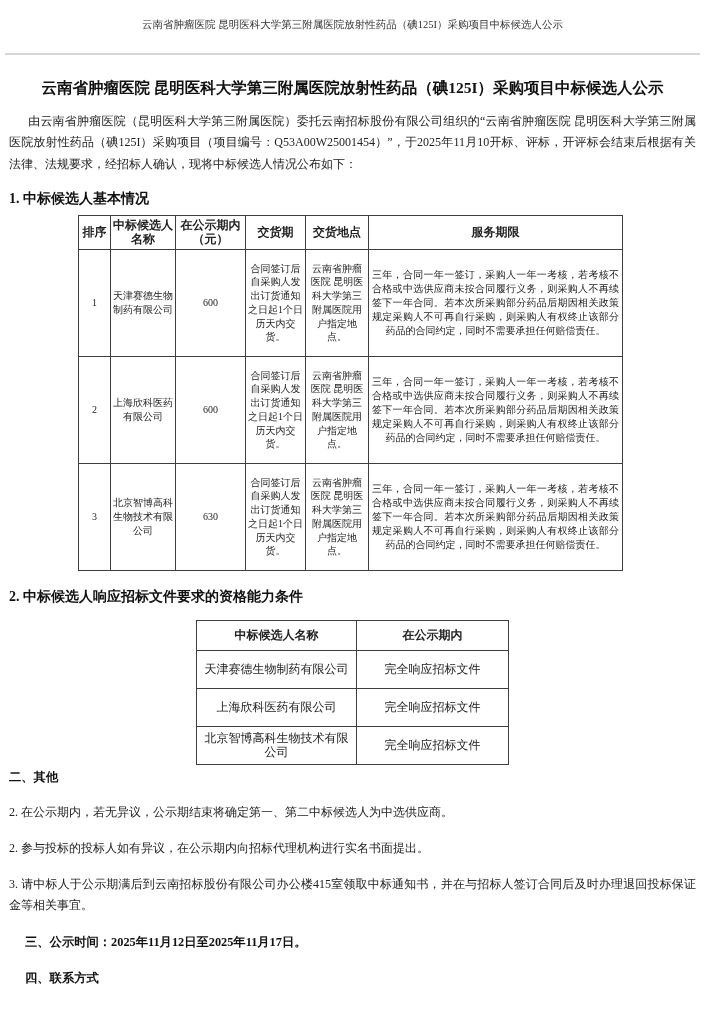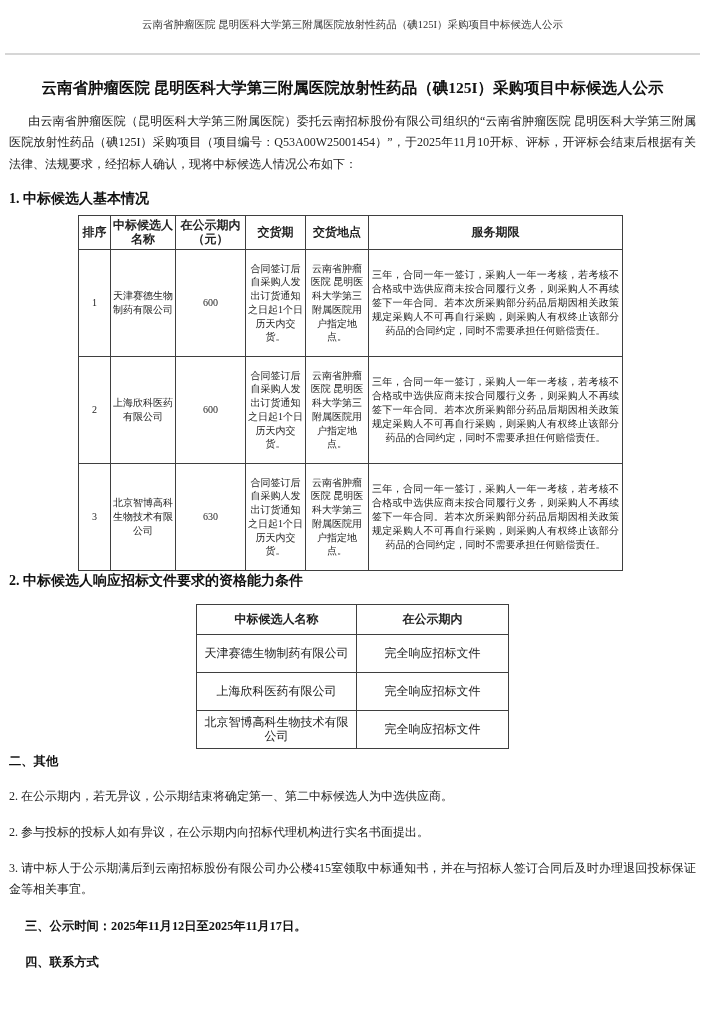--- a/index.html
+++ b/index.html
@@ -111,21 +111,21 @@
       <td>3</td>
       <td>北京智博高科生物技术有限公司</td>
       <td>630</td>
       <td>合同签订后自采购人发出订货通知之日起1个日历天内交货。</td>
       <td>云南省肿瘤医院 昆明医科大学第三附属医院用户指定地点。</td>
       <td class="service-cell">三年，合同一年一签订，采购人一年一考核，若考核不合格或中选供应商未按合同履行义务，则采购人不再续签下一年合同。若本次所采购部分药品后期因相关政策规定采购人不可再自行采购，则采购人有权终止该部分药品的合同约定，同时不需要承担任何赔偿责任。</td>
     </tr>
   </tbody>
     </table>
 
-  <div class="sub-heading" style="margin-top:0;">2. 中标候选人响应招标文件要求的资格能力条件</div>
+  <div class="sub-heading" style="margin-top:16px;">2. 中标候选人响应招标文件要求的资格能力条件</div>
 
   <table class="t2">
     <colgroup>
       <col style="width:160px">
         <col style="width:152px">
     </colgroup>
     <tbody>
         <tr>
       <th>中标候选人名称</th>
       <th>在公示期内</th>

